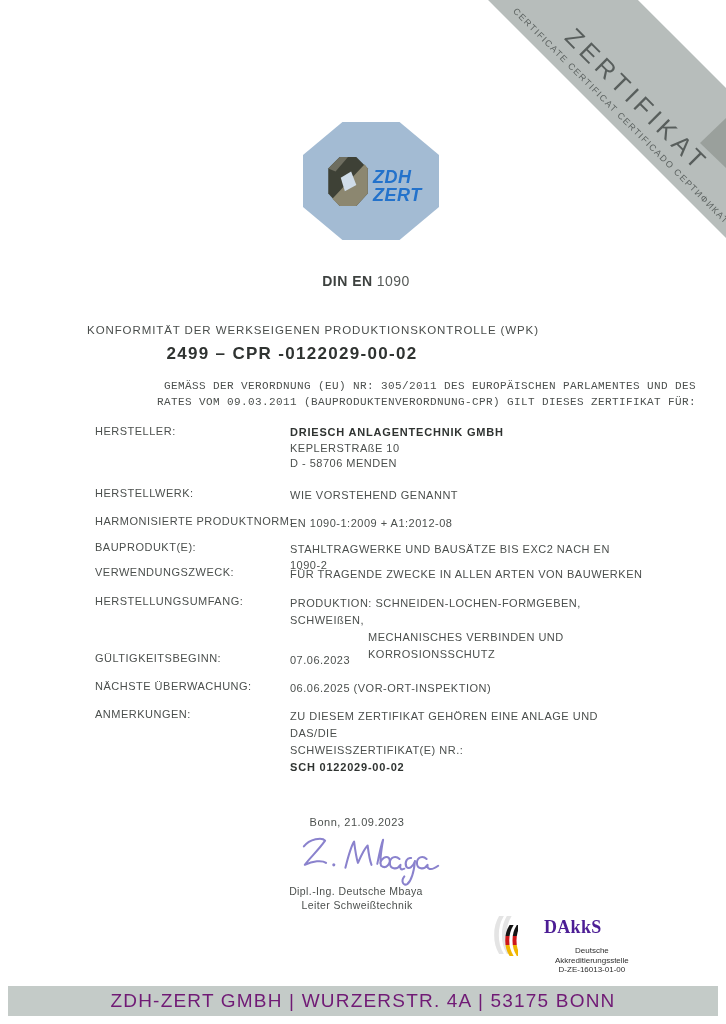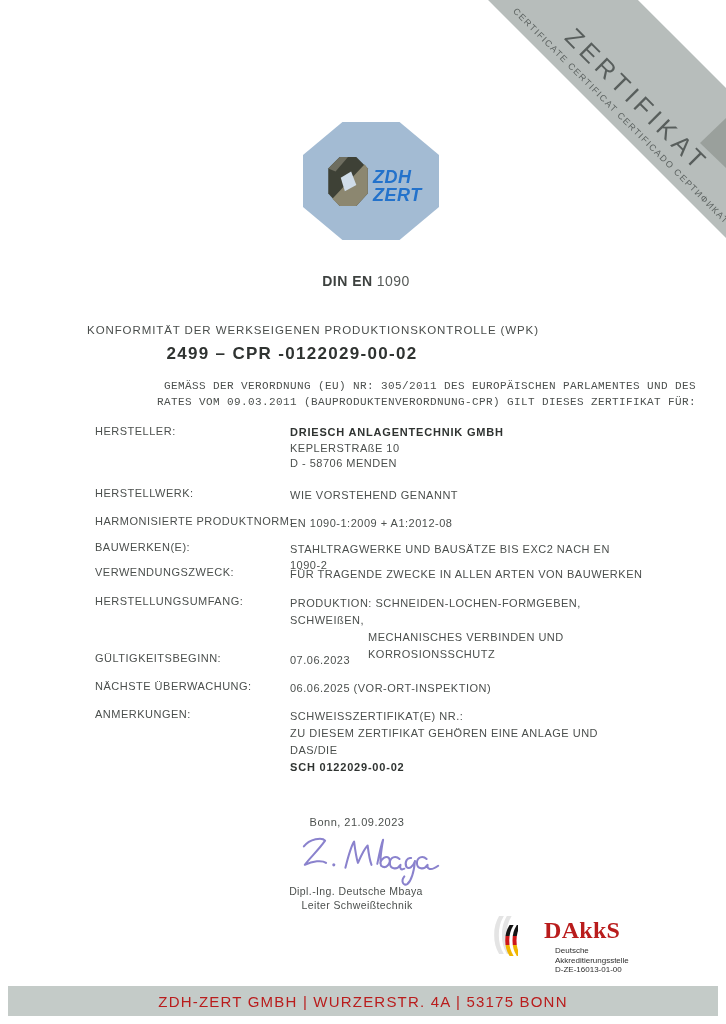--- a/index.html
+++ b/index.html
@@ -62,27 +62,27 @@
 
   
   .dakks { position:absolute; left:500px; top:916px; width:175px; height:64px; }
   .dakks-arcs-faint { position:absolute; left:-9px; top:-6px; font-size:40px; font-weight:bold;
     color:#e4e4e4; letter-spacing:-4px; transform:scaleX(0.85); }
   .dakks-arcs { position:absolute; left:3px; top:3px; display:inline-block; font-size:33px;
     font-weight:bold; letter-spacing:-3px; transform:scaleX(0.9);
     background:linear-gradient(180deg,#141414 0%,#141414 44%,#cd1719 44%,#cd1719 69%,#f0b500 69%,#f0b500 100%);
     -webkit-background-clip:text; background-clip:text; color:transparent; }
   .dakks-name { position:absolute; left:44px; top:1px; font-family:"Liberation Serif", serif;
-    font-size:24px; font-weight:bold; color:#b91c1c; letter-spacing:0.3px; }
-  .dakks-sub { position:absolute; left:55px; top:30px; font-size:8px; line-height:9.5px; color:#2e2e2e; }
+    font-size:18px; font-weight:bold; color:#4c1d95; letter-spacing:0.3px; }
+  .dakks-sub { position:absolute; left:55px; top:30px; font-size:8px; line-height:9.5px; color:#2e2e2e;text-align:center; }
 
   
   .footer-bar { position:absolute; left:8px; right:8px; top:986px; height:30px; background:#c4cbc8;
     display:flex; align-items:center; justify-content:center; }
-  .footer-text { font-size:15px; letter-spacing:1.2px; color:#b91c1c; }
+  .footer-text { font-size:19px; letter-spacing:1.2px; color:#701a75; }
 </style>
 </head>
 <body>
 
 <div class="page">
 
   <div class="ribbon-wrap">
     <div class="ribbon">
       <div class="ribbon-title">ZERTIFIKAT</div>
       <div class="ribbon-subtitle">CERTIFICATE CERTIFICAT CERTIFICADO СЕРТИФИКАТ</div>
@@ -130,21 +130,21 @@
   </div>
 
   <div class="field-row" style="top:515px">
     <div class="field-label">HARMONISIERTE PRODUKTNORM:</div>
     <div class="field-value">
         <div>EN 1090-1:2009 + A1:2012-08</div>
       </div>
   </div>
 
   <div class="field-row" style="top:541px">
-    <div class="field-label">BAUWERKEN(E):</div>
+    <div class="field-label">BAUPRODUKT(E):</div>
     <div class="field-value">
         <div>STAHLTRAGWERKE UND BAUSÄTZE BIS EXC2 NACH EN 1090-2</div>
       </div>
   </div>
 
   <div class="field-row" style="top:566px">
     <div class="field-label">VERWENDUNGSZWECK:</div>
     <div class="field-value">
         <div>FÜR TRAGENDE ZWECKE IN ALLEN ARTEN VON BAUWERKEN</div>
       </div>
@@ -169,22 +169,22 @@
   <div class="field-row" style="top:680px">
     <div class="field-label">NÄCHSTE ÜBERWACHUNG:</div>
     <div class="field-value">
         <div>06.06.2025 (VOR-ORT-INSPEKTION)</div>
       </div>
   </div>
 
   <div class="field-row" style="top:708px">
     <div class="field-label">ANMERKUNGEN:</div>
     <div class="field-value" style="line-height:17px">
+      <div>ZU DIESEM ZERTIFIKAT GEHÖREN EINE ANLAGE UND DAS/DIE</div>
       <div>SCHWEISSZERTIFIKAT(E) NR.:</div>
-      <div>ZU DIESEM ZERTIFIKAT GEHÖREN EINE ANLAGE UND DAS/DIE</div>
       <div class="bold-line">SCH 0122029-00-02</div>
     </div>
   </div>
 
   <div class="place-date">Bonn, 21.09.2023</div>
   <svg class="signature-svg" width="155" height="58" viewBox="0 0 160 60">
     <g fill="none" stroke="#8a82cd" stroke-width="2.1" stroke-linecap="round" stroke-linejoin="round">
       <path d="M10,16 C16,8 29,6 32,10 C25,20 16,28 11,35 C19,31 29,30 33,33"></path>
       <circle cx="41" cy="35" r="1.6" fill="#8a82cd" stroke="none"></circle>
       <path d="M53,38 C56,26 60,14 62,11 C63,19 64,27 66,33 C69,26 73,18 76,15 C77,23 78,30 80,35"></path>

